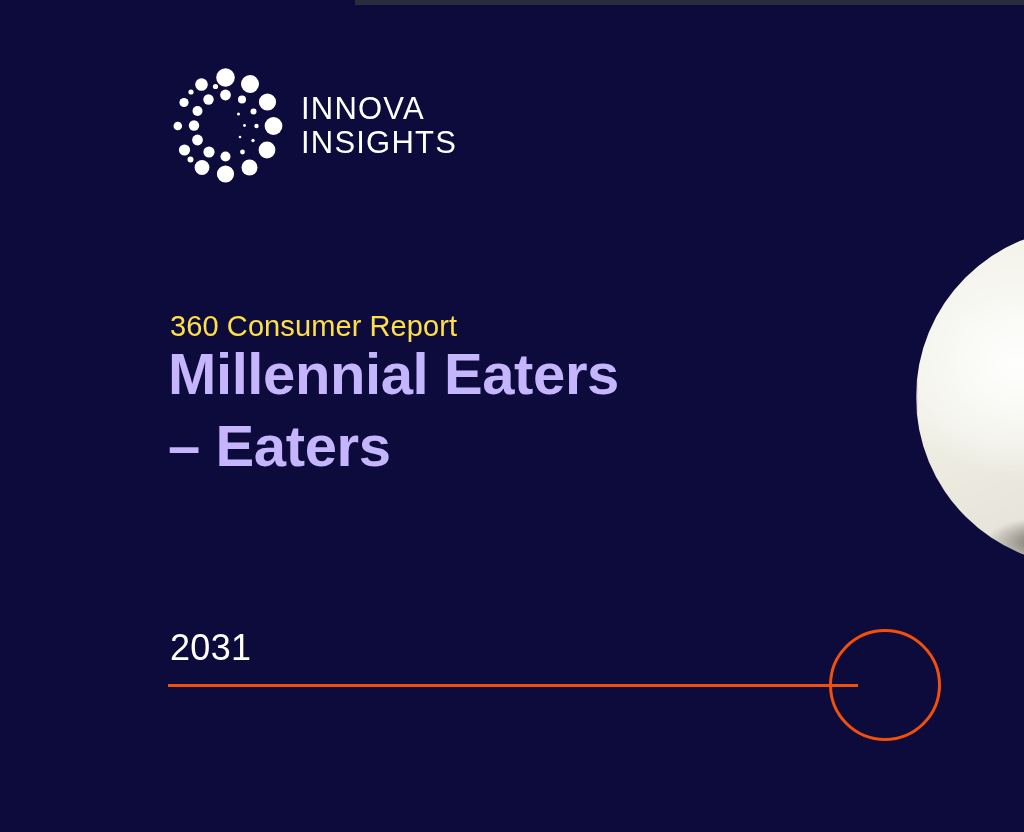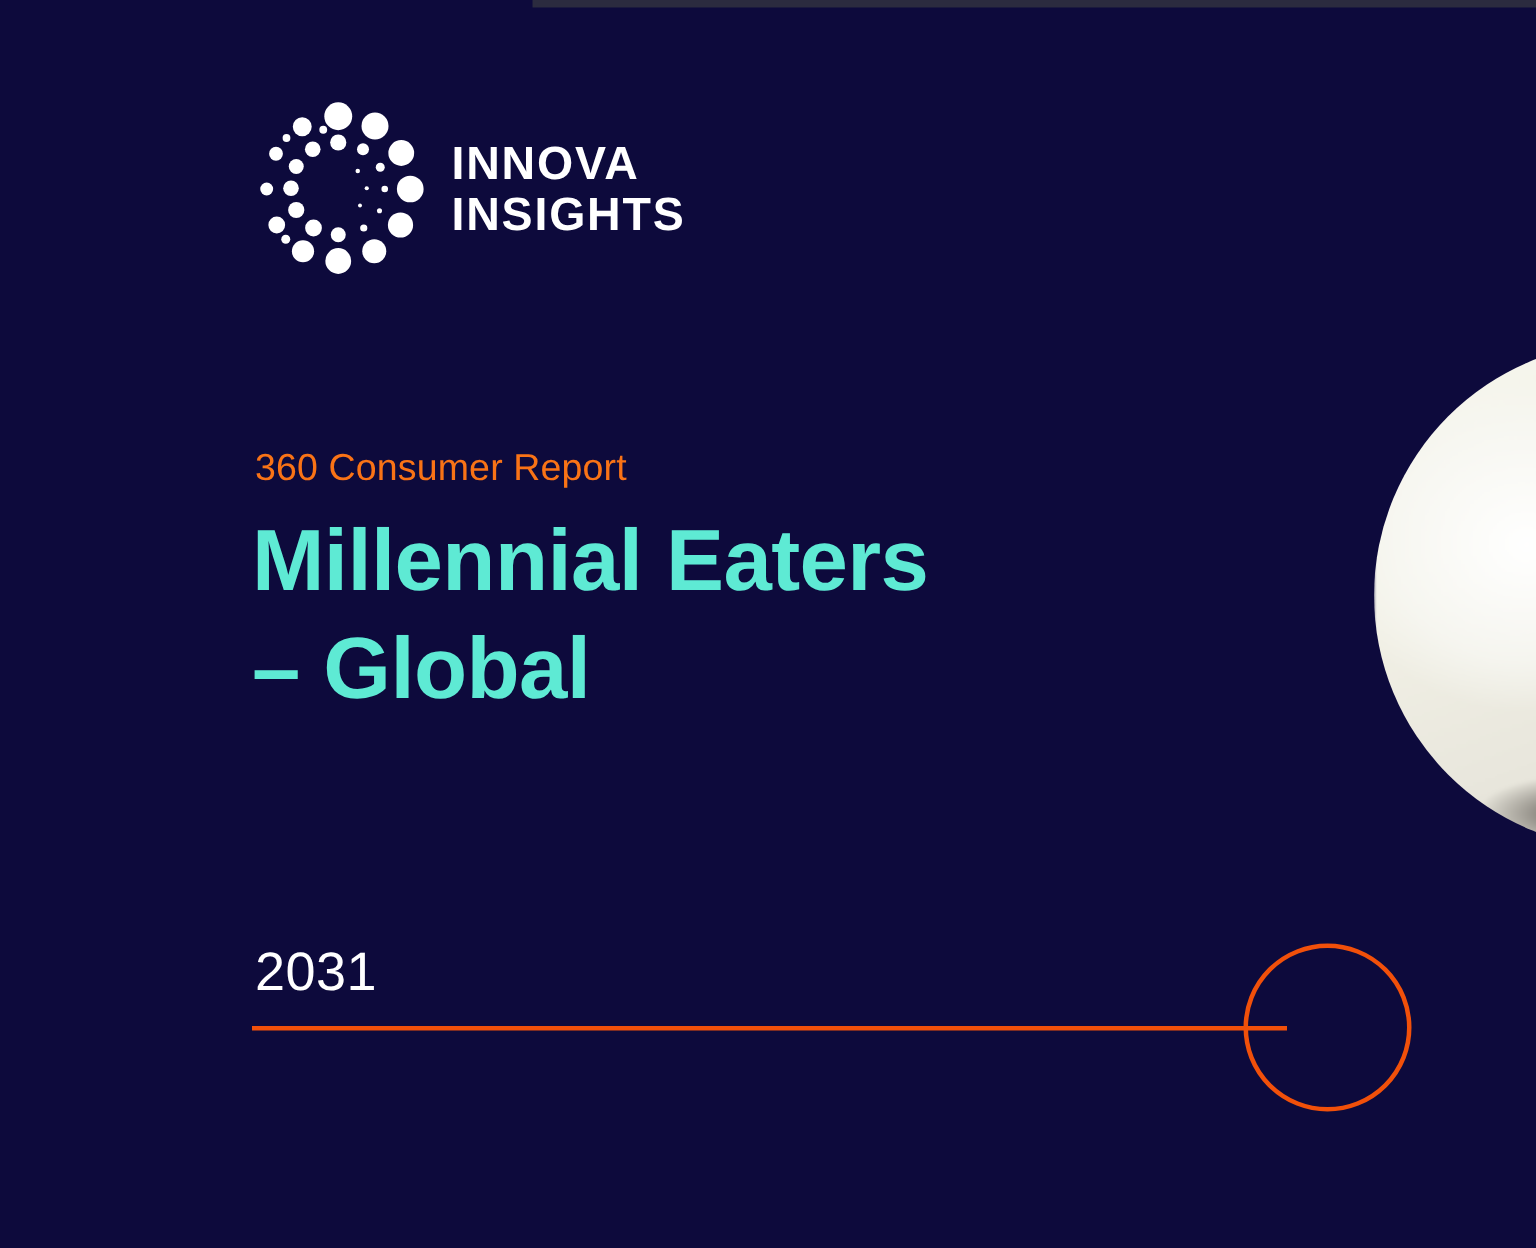--- a/index.html
+++ b/index.html
@@ -51,21 +51,21 @@
   .logo-wordmark {
     display:flex;
     flex-direction:column;
     justify-content:center;
   }
 
   .logo-wordmark span {
     display:block;
     color:#ffffff;
     font-size:31px;
-    font-weight:bold;
+    font-weight:normal;
     letter-spacing:1.2px;
     line-height:1.07;
     font-family:"Liberation Sans", sans-serif;
   }
 
   
   .photo-circle {
     position:absolute;
     top:228px;
     left:916px;
@@ -99,36 +99,36 @@
       radial-gradient(ellipse 40px 40px at 96% 40%, rgba(200,208,80,.55) 0%, rgba(200,208,80,0) 76%),
       
       radial-gradient(ellipse 150px 130px at 30% 40%, rgba(255,255,255,.97) 0%, rgba(248,248,244,.70) 60%, rgba(244,244,238,0) 86%),
       linear-gradient(160deg, #f6f6ee 0%, #f2f1e6 38%, #e8e6dc 70%, #d8d5cb 100%);
     filter: blur(1.1px);
   }
 
   
   .kicker {
     position:absolute;
-    top:300px;
+    top:312px;
     left:170px;
-    color:#f97316;
-    font-size:25px;
+    color:#fde047;
+    font-size:29px;
     font-weight:normal;
     letter-spacing:.1px;
     line-height:1;
     font-family:"Liberation Sans", sans-serif;
   }
 
   .report-title {
     position:absolute;
     top:338px;
     left:168px;
     width:700px;
-    color:#5eead4;
+    color:#c4b5fd;
     font-size:58px;
     font-weight:bold;
     line-height:1.24;
     letter-spacing:-0.4px;
     font-family:"Liberation Sans", sans-serif;
   }
 
   .report-title .tline { display:block; }
 
   
@@ -216,21 +216,21 @@
     <div class="logo-wordmark">
       <span>INNOVA</span>
       <span>INSIGHTS</span>
     </div>
   </div>
 
   <div class="kicker">360 Consumer Report</div>
 
   <div class="report-title">
     <span class="tline">Millennial Eaters</span>
-    <span class="tline">– Global</span>
+    <span class="tline">– Eaters</span>
   </div>
 
   <div class="year">2031</div>
 
   <div class="rule"></div>
   <div class="rule-circle"></div>
 
 </div>
 
 </body></html>

